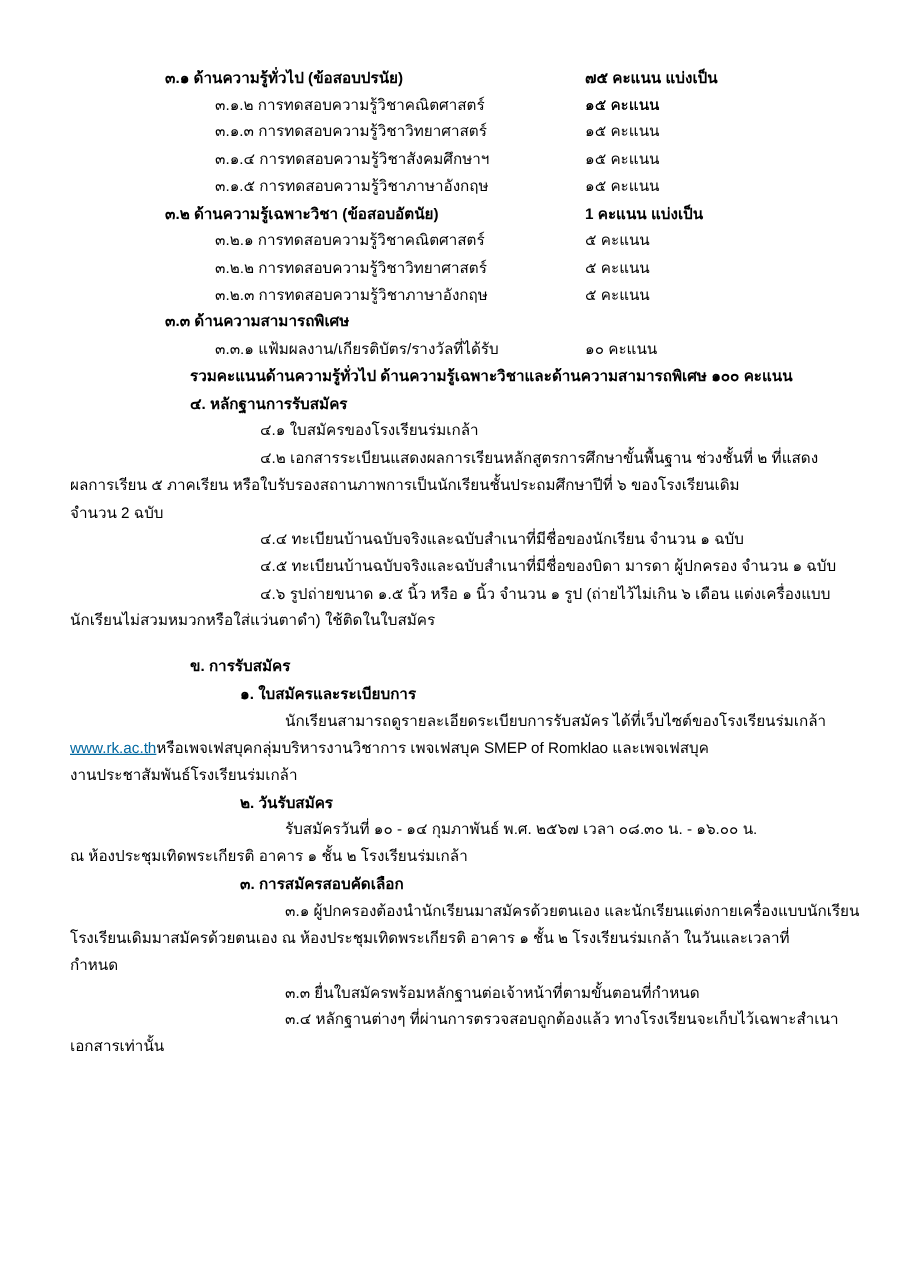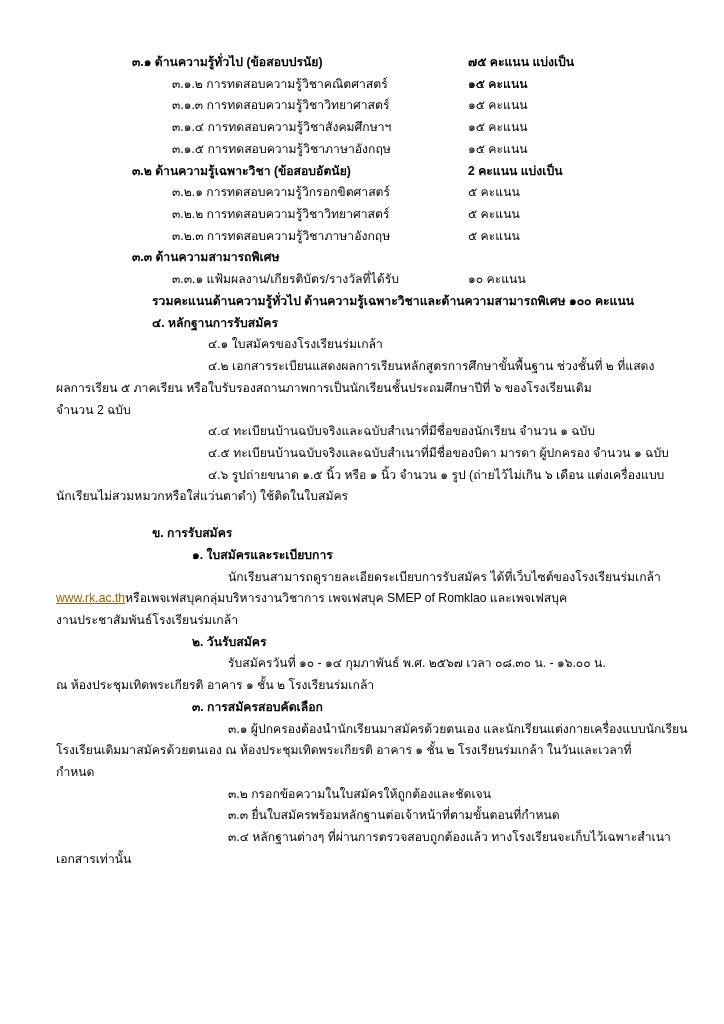--- a/index.html
+++ b/index.html
@@ -47,21 +47,21 @@
   .score-wrap {
     position: relative;
   }
   .bold { font-weight: bold; }
   .hang {
     white-space: normal;
     line-height: 1.78;
   }
   .gap-md { height: 15px; }
   .link {
-    color: #a16207;
+    color: #0369a1;
     margin-top: 20px;
   }
 </style>
 </head>
 <body>
 
 <div class="page">
   <div class="doc">
 
     <div class="row lvl1 score-wrap">
@@ -83,24 +83,24 @@
       <span class="label">๓.๑.๔ การทดสอบความรู้วิชาสังคมศึกษาฯ</span>
       <span class="score">๑๕  คะแนน</span>
     </div>
     <div class="row lvl2 score-wrap">
       <span class="label">๓.๑.๕ การทดสอบความรู้วิชาภาษาอังกฤษ</span>
       <span class="score">๑๕  คะแนน</span>
     </div>
 
     <div class="row lvl1 score-wrap">
       <span class="label bold">๓.๒ ด้านความรู้เฉพาะวิชา  (ข้อสอบอัตนัย)</span>
-      <span class="score bold">2  คะแนน แบ่งเป็น</span>
+      <span class="score bold">1  คะแนน แบ่งเป็น</span>
     </div>
     <div class="row lvl2 score-wrap">
-      <span class="label">๓.๒.๑ การทดสอบความรู้วิกรอกขิตศาสตร์</span>
+      <span class="label">๓.๒.๑ การทดสอบความรู้วิชาคณิตศาสตร์</span>
       <span class="score">๕  คะแนน</span>
     </div>
     <div class="row lvl2 score-wrap">
       <span class="label">๓.๒.๒ การทดสอบความรู้วิชาวิทยาศาสตร์</span>
       <span class="score">๕  คะแนน</span>
     </div>
     <div class="row lvl2 score-wrap">
       <span class="label">๓.๒.๓ การทดสอบความรู้วิชาภาษาอังกฤษ</span>
       <span class="score">๕  คะแนน</span>
     </div>
@@ -136,19 +136,18 @@
     <div class="hang">งานประชาสัมพันธ์โรงเรียนร่มเกล้า</div>
 
     <div class="row lvl-b2 bold">๒. วันรับสมัคร</div>
     <div class="row lvl-sub">รับสมัครวันที่ ๑๐ - ๑๔ กุมภาพันธ์ พ.ศ. ๒๕๖๗ เวลา ๐๘.๓๐ น. - ๑๖.๐๐ น.</div>
     <div class="hang">ณ ห้องประชุมเทิดพระเกียรติ อาคาร ๑ ชั้น ๒ โรงเรียนร่มเกล้า</div>
 
     <div class="row lvl-b2 bold">๓. การสมัครสอบคัดเลือก</div>
     <div class="row lvl-sub">๓.๑ ผู้ปกครองต้องนำนักเรียนมาสมัครด้วยตนเอง และนักเรียนแต่งกายเครื่องแบบนักเรียน</div>
     <div class="hang">โรงเรียนเดิมมาสมัครด้วยตนเอง ณ ห้องประชุมเทิดพระเกียรติ อาคาร ๑ ชั้น ๒ โรงเรียนร่มเกล้า ในวันและเวลาที่</div>
     <div class="hang">กำหนด</div>
-    <div class="row lvl-sub">๓.๒ กรอกข้อความในใบสมัครให้ถูกต้องและชัดเจน</div>
     <div class="row lvl-sub">๓.๓ ยื่นใบสมัครพร้อมหลักฐานต่อเจ้าหน้าที่ตามขั้นตอนที่กำหนด</div>
     <div class="row lvl-sub">๓.๔ หลักฐานต่างๆ ที่ผ่านการตรวจสอบถูกต้องแล้ว ทางโรงเรียนจะเก็บไว้เฉพาะสำเนา</div>
     <div class="hang">เอกสารเท่านั้น</div>
 
   </div>
 </div>
 
 </body></html>

